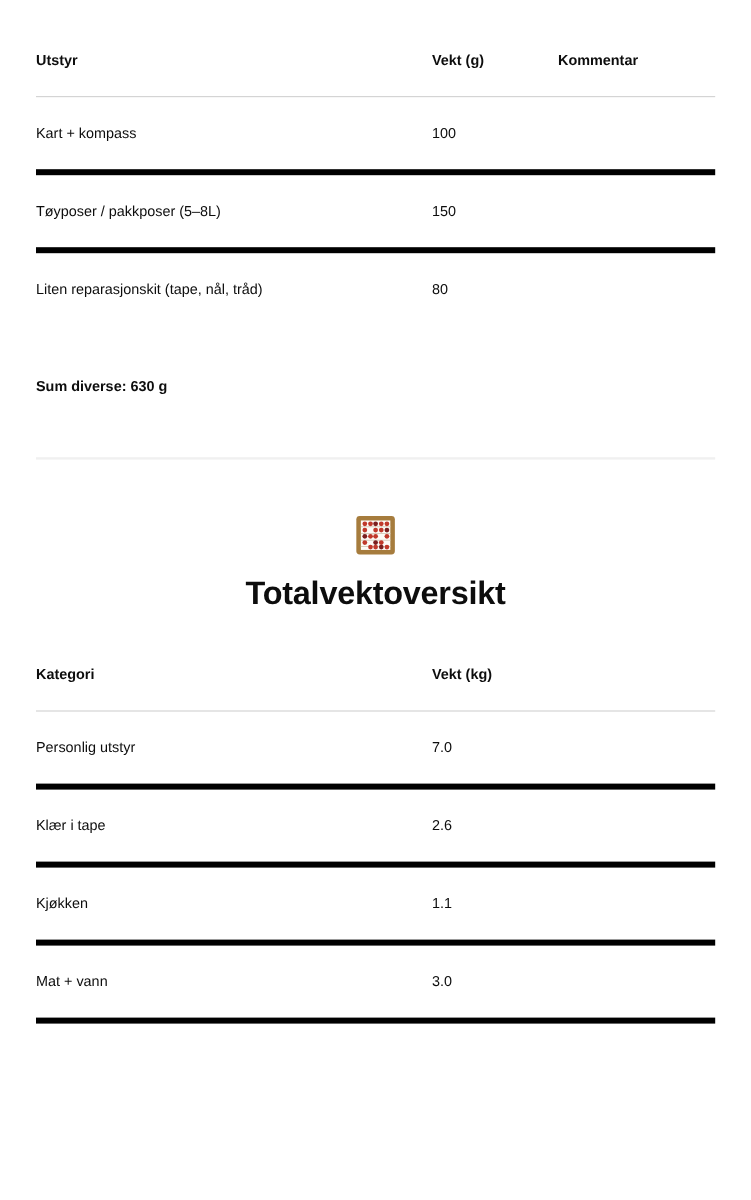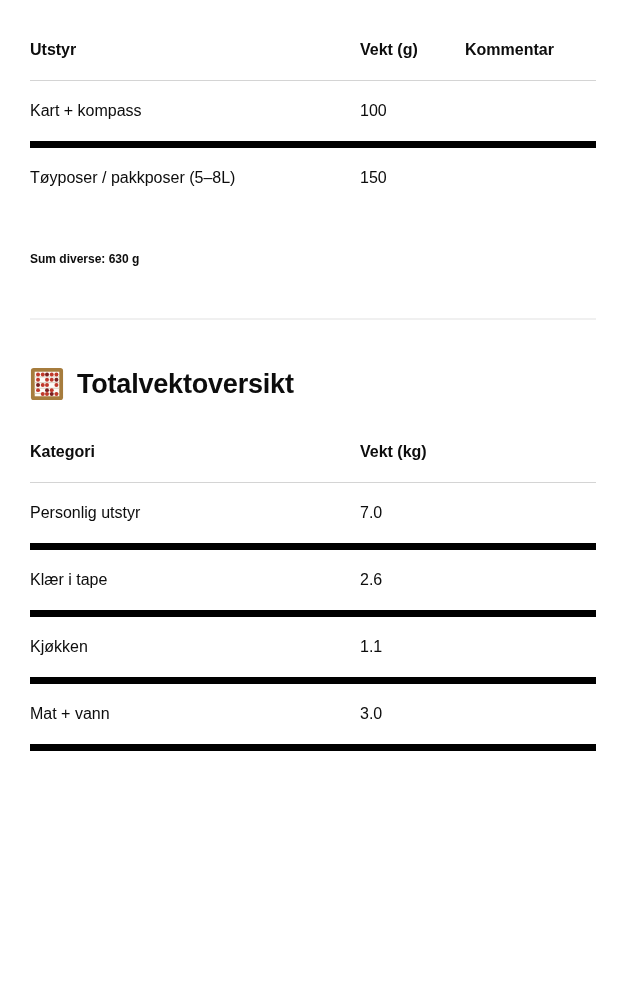--- a/index.html
+++ b/index.html
@@ -10,35 +10,35 @@
     color: #0d0d0d;
     -webkit-font-smoothing: antialiased;
   }
   .page { padding: 0 30px; }
 
   h2.heading {
     display: flex; align-items: center; gap: 13px;
     font-size: 27px; line-height: 36px; font-weight: 700;
     letter-spacing: -0.2px; margin: 22px 0 0 0;
   }
-  h2.heading.second { margin-top: 46px; }
+  h2.heading.second { margin-top: 46px; flex-direction: column; }
   .emoji-icon { width: 34px; height: 34px; flex: 0 0 auto; display: inline-block; }
   .emoji-icon svg { display: block; width: 34px; height: 34px; }
 
   table {
     border-collapse: collapse; table-layout: fixed;
-    width: 566px; margin-top: 20px; font-size: 16px;
+    width: 566px; margin-top: 20px; font-size: 12px;
   }
   th, td {
     text-align: left; vertical-align: top;
     padding: 15px 12px 15px 0; line-height: 30px; font-weight: 400;
     overflow-wrap: break-word;
   }
   th { font-weight: 700; border-bottom: 1px solid #d4d4d4; }
-  td { border-bottom: 7px solid #000000; }
+  td { border-bottom: 5px solid #000000; }
   table.no-last-border tr:last-child td { border-bottom: none; }
   col.c-item { width: 330px; }
   col.c-weight { width: 105px; }
   col.c-comment { width: 131px; }
   col.c-cat { width: 330px; }
   col.c-kg { width: 236px; }
 
   p.sum { font-size: 12px; line-height: 30px; font-weight: 700; margin: 36px 0 0 0; }
 
   hr.section-divider {
@@ -67,20 +67,25 @@
     </thead>
     <tbody>
       <tr>
         <td>Kart + kompass</td>
         <td>100</td>
         <td></td>
       </tr>
       <tr>
         <td>Tøyposer / pakkposer (5–8L)</td>
         <td>150</td>
+        <td></td>
+      </tr>
+      <tr>
+        <td>Liten reparasjonskit (tape, nål, tråd)</td>
+        <td>80</td>
         <td></td>
       </tr>
     </tbody>
   </table>
 
   <p class="sum">Sum diverse: 630 g</p>
 
   <hr class="section-divider">
 
   <h2 class="heading second">

